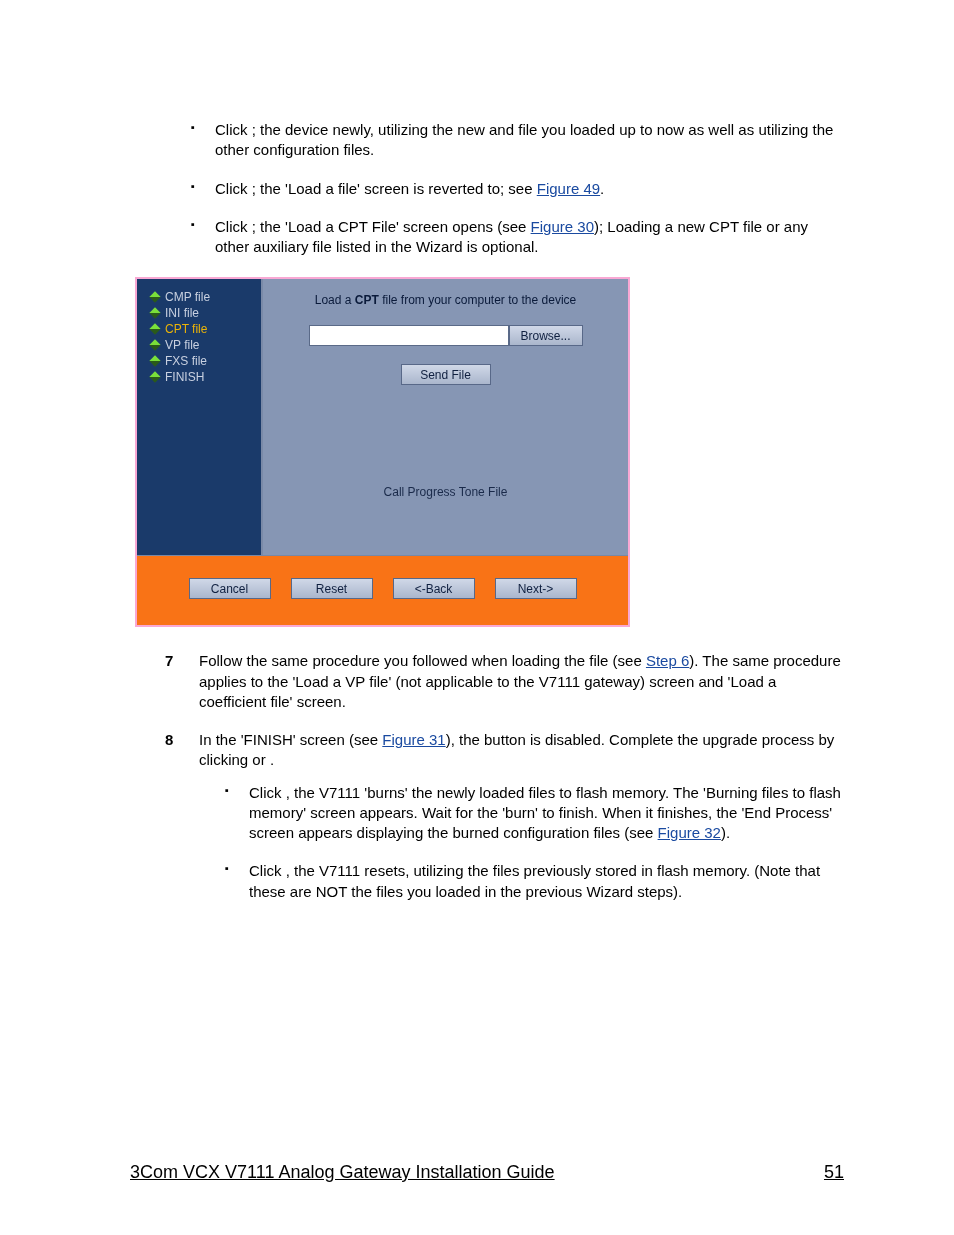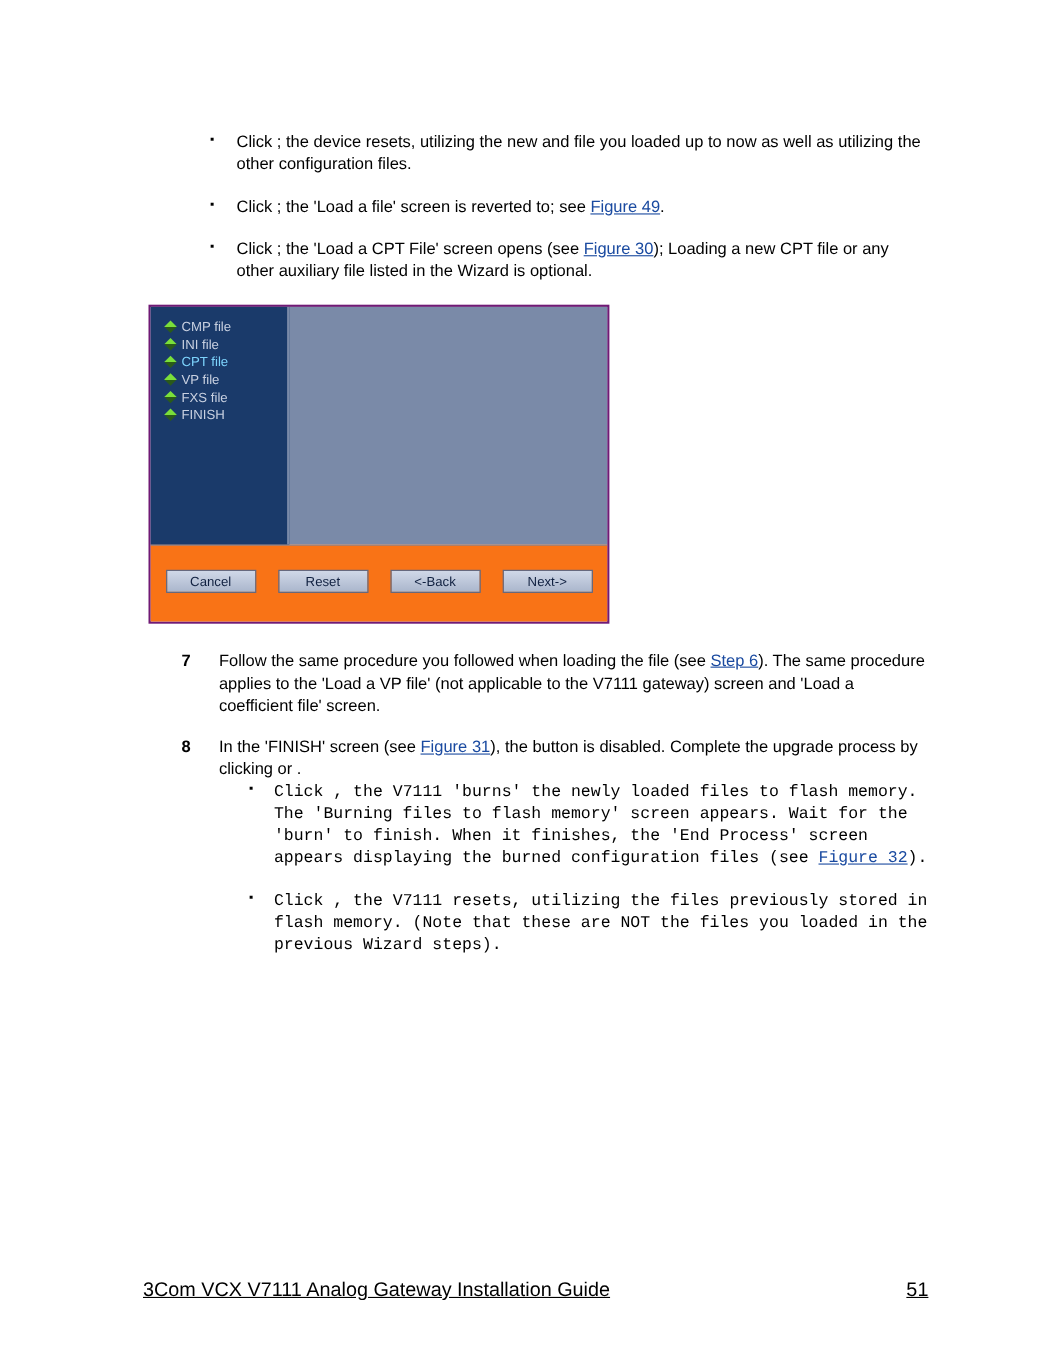--- a/index.html
+++ b/index.html
@@ -41,22 +41,22 @@
     top: 0;
     font-size: 11px;
   }
   .figure-caption {
     font-size: 14px;
     margin: 8px 0 12px -30px;
   }
   .figure-caption .fig-label { font-weight: bold; }
   .figure-caption .fig-title { margin-left: 14px; }
   .wizard {
-    width: 419px;
-    border: 2px solid #701a75;
+    width: 495px;
+    border: 2px solid #f9a8d4;
     margin-left: -30px;
     font-family: Tahoma, Arial, sans-serif;
     font-size: 12px;
   }
   .wizard-top {
     display: flex;
     background: #7a8aa8;
   }
   .wizard-side {
     width: 126px;
@@ -65,21 +65,21 @@
     padding: 10px 8px 110px 8px;
     color: #c8d0e0;
     font-size: 12px;
   }
   .side-item {
     display: flex;
     align-items: center;
     gap: 6px;
     padding: 1px 0 1px 6px;
   }
-  .side-item.active { color: #7dd3fc; }
+  .side-item.active { color: #eab308; }
   .diamond {
     width: 8px; height: 8px;
     transform: rotate(45deg);
     background: linear-gradient(135deg, #7adf3a 50%, #2a5a1a 50%);
     flex: 0 0 auto;
   }
   .wizard-main {
     flex: 1;
     background: #8696b4;
     color: #0a1a3a;
@@ -162,21 +162,21 @@
 </style>
 </head>
 <body>
 
 <div class="page">
   <div class="content">
 
 
     <ul class="square">
       <li>
-        <span>Click </span><span>; the device resets, utilizing the new </span><span> and </span><span> file you loaded up to now as well as utilizing the other configuration files.</span>
+        <span>Click </span><span>; the device newly, utilizing the new </span><span> and </span><span> file you loaded up to now as well as utilizing the other configuration files.</span>
       </li>
       <li>
         <span>Click </span><span>; the 'Load a </span><span> file' screen is reverted to; see </span><a href="#" class="link">Figure 49</a><span>.</span>
       </li>
       <li>
         <span>Click </span><span>; the 'Load a CPT File' screen opens (see </span><a href="#" class="link">Figure 30</a><span>); Loading a new CPT file or any other auxiliary file listed in the Wizard is optional.</span>
       </li>
     </ul>
 
 
@@ -200,20 +200,33 @@
               <span>VP file</span>
             </div>
           <div class="side-item">
               <span class="diamond"></span>
               <span>FXS file</span>
             </div>
           <div class="side-item">
               <span class="diamond"></span>
               <span>FINISH</span>
             </div>
+        </div>
+        <div class="wizard-main">
+          <div class="main-heading">
+            <span>Load a </span><b>CPT</b><span> file from your computer to the device</span>
+          </div>
+          <div class="file-row">
+            <div class="file-input"></div>
+            <button class="browse-btn">Browse...</button>
+          </div>
+          <div style="text-align:center;">
+            <button class="send-btn">Send File</button>
+          </div>
+          <div class="main-sub">Call Progress Tone File</div>
         </div>
       </div>
       <div class="wizard-bottom">
         <button class="nav-btn">Cancel</button>
         <button class="nav-btn">Reset</button>
         <button class="nav-btn">&lt;-Back</button>
         <button class="nav-btn">Next-&gt;</button>
       </div>
     </div>
 
@@ -221,21 +234,21 @@
       <li>
         <span class="num">7</span>
         <span class="body">
           <span>Follow the same procedure you followed when loading the </span><span> file (see </span><a href="#" class="link">Step 6</a><span>). The same procedure applies to the 'Load a VP file' (not applicable to the V7111 gateway) screen and 'Load a coefficient file' screen.</span>
         </span>
       </li>
       <li>
         <span class="num">8</span>
         <span class="body">
           <span>In the 'FINISH' screen (see </span><a href="#" class="link">Figure 31</a><span>), the </span><span> button is disabled. Complete the upgrade process by clicking </span><span> or </span><span>.</span>
-          <ul class="square" style="margin-top:0;font-family:Liberation Mono, monospace;">
+          <ul class="square" style="margin-top:12px;">
             <li>
               <span>Click </span><span>, the V7111 'burns' the newly loaded files to flash memory. The 'Burning files to flash memory' screen appears. Wait for the 'burn' to finish. When it finishes, the 'End Process' screen appears displaying the burned configuration files (see </span><a href="#" class="link">Figure 32</a><span>).</span>
             </li>
             <li>
               <span>Click </span><span>, the V7111 resets, utilizing the files previously stored in flash memory. (Note that these are NOT the files you loaded in the previous Wizard steps).</span>
             </li>
           </ul>
         </span>
       </li>
     </ol>

